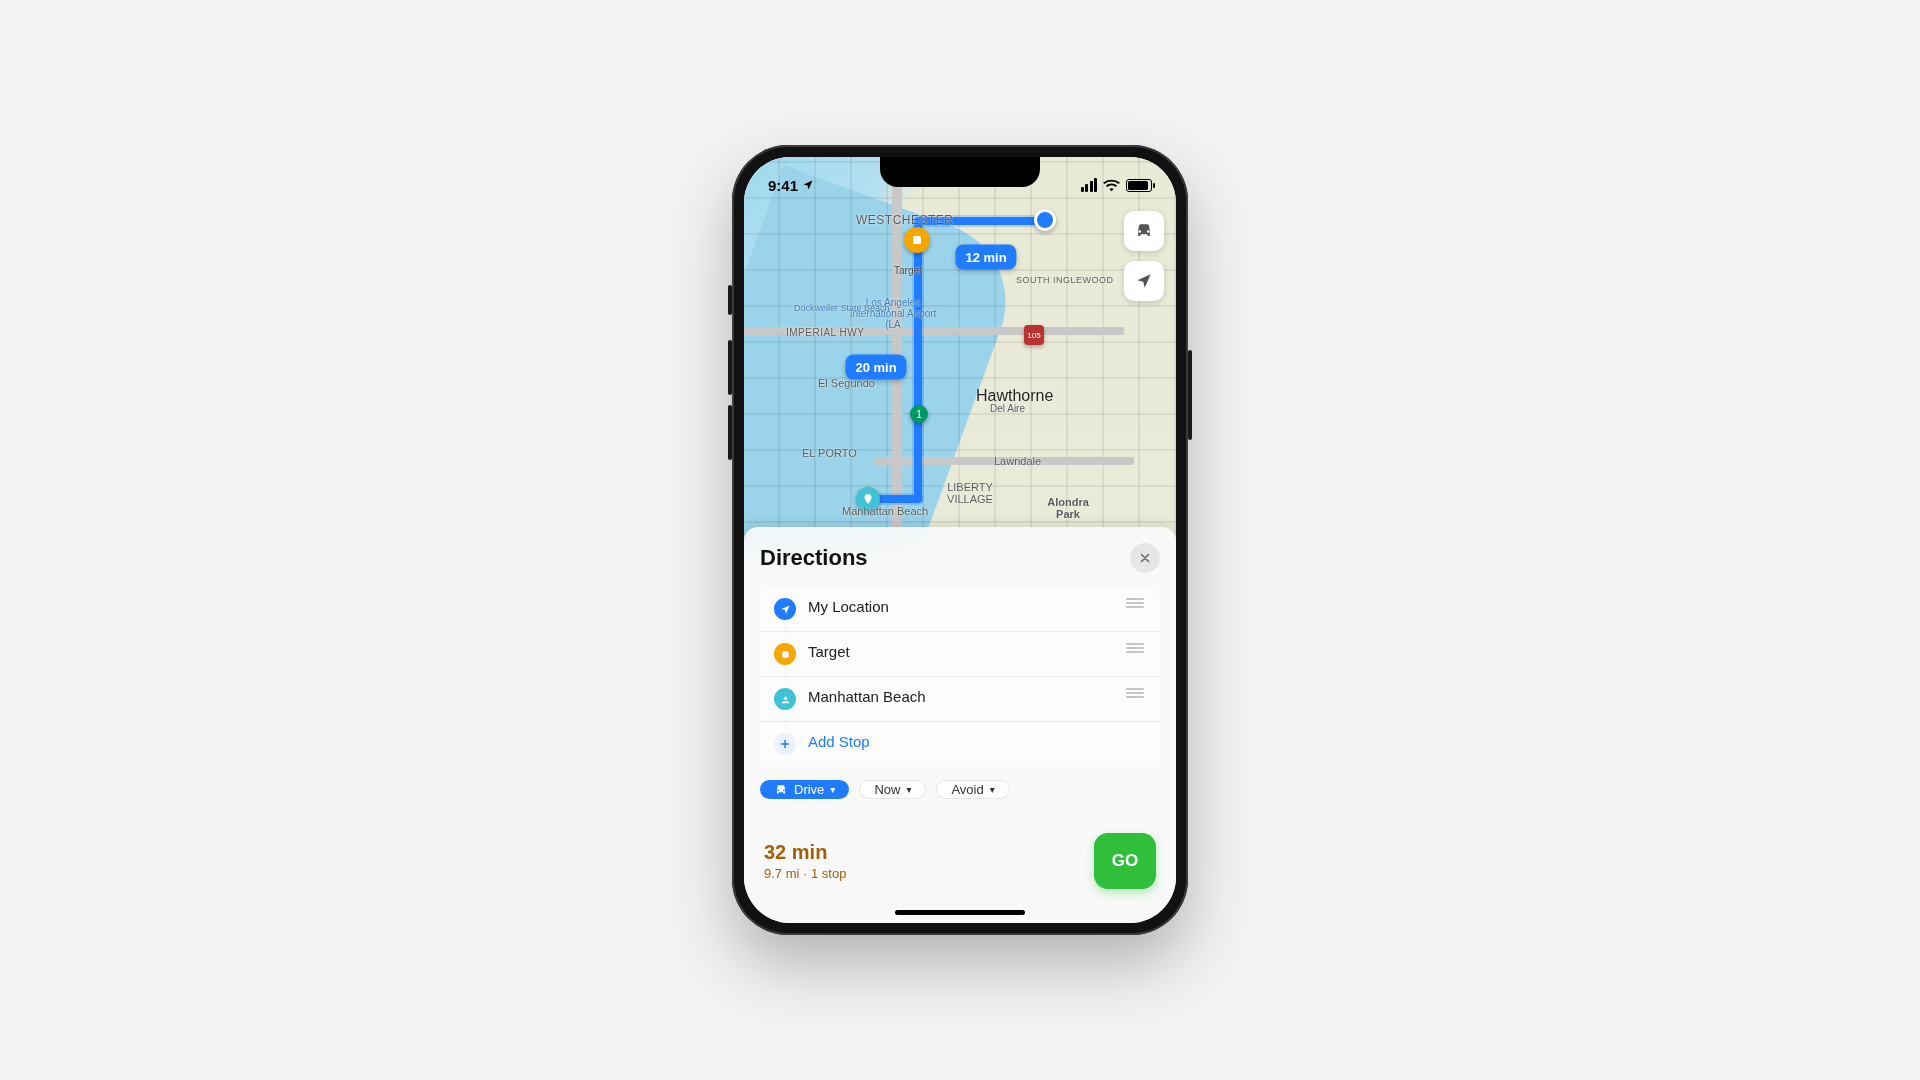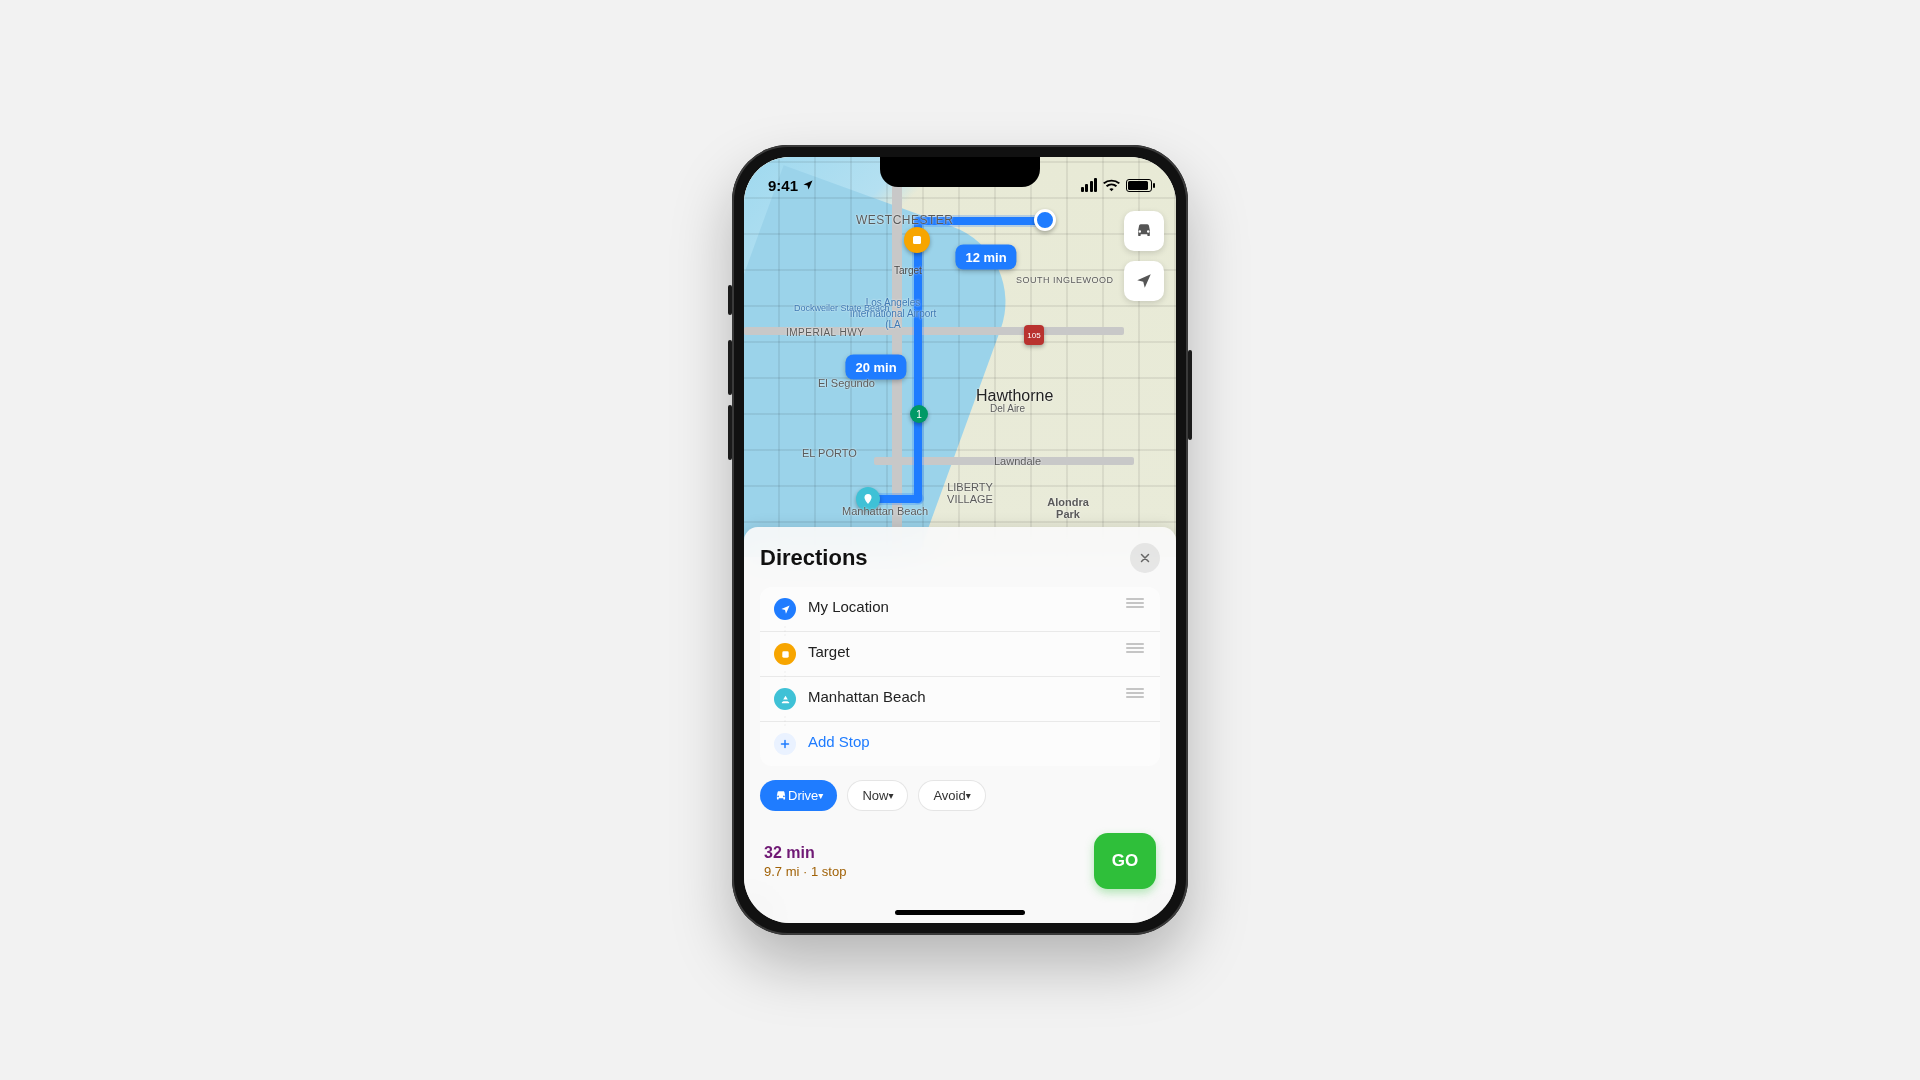--- a/index.html
+++ b/index.html
@@ -249,35 +249,35 @@
     content:''; position:absolute; left:24px; bottom:-6px;
     width:2px; height:12px;
     background-image: radial-gradient(#bbb 35%, transparent 40%);
     background-size: 2px 4px;
   }
 
   .chips {
     display:flex; gap:10px; margin-top:14px;
   }
   .chip {
-    display:flex; align-items:center; 
-    padding:7px 14px; border-radius:18px;
+    display:flex; align-items:center; gap:6px;
+    padding:1px 14px; border-radius:18px;
     font-size:13px; font-weight:500;
     background:#fff; color:#333;
     border:1px solid rgba(0,0,0,.1);
   }
   .chip.primary { background:#1f7cff; color:#fff; border:none; }
   .chip .chev { font-size:10px; }
 
   .summary-bar {
     margin-top:auto;
     display:flex; justify-content:space-between; align-items:center;
     padding: 10px 4px 22px 4px;
   }
-  .summary-text .time { font-size:16px; font-weight:700; color:#701a75; }
+  .summary-text .time { font-size:20px; font-weight:700; color:#a16207; }
   .summary-text .meta { font-size:13px; color:#a16207; margin-top:2px; }
   .go-btn {
     width:62px; height:56px; border-radius:14px;
     background:#2fbf3a; color:#fff;
     font-size:17px; font-weight:700;
     display:flex; align-items:center; justify-content:center;
     box-shadow:0 4px 10px rgba(47,191,58,.35);
   }
 
   svg { display:block; }

